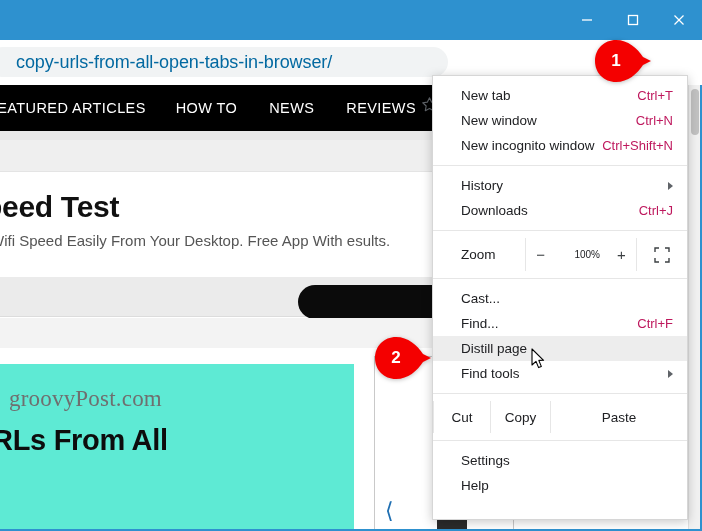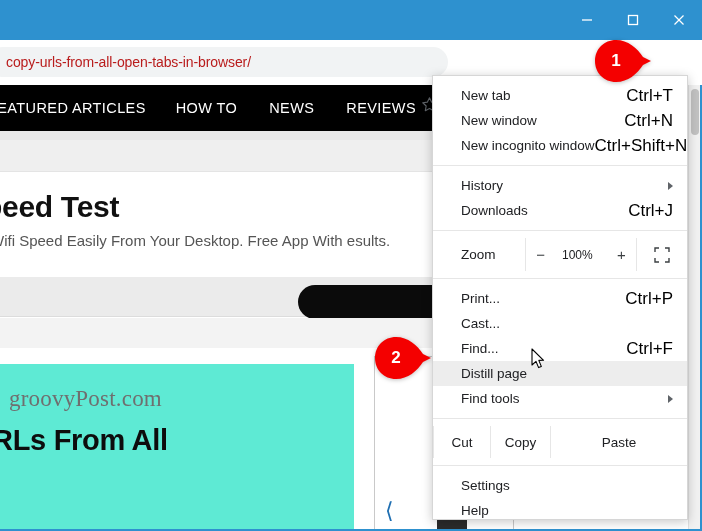--- a/index.html
+++ b/index.html
@@ -40,23 +40,23 @@
     background: #ffffff;
   }
   .omnibox {
     position: absolute; top: 7px; left: -12px;
     width: 460px; height: 30px;
     background: #f1f3f4;
     border-radius: 15px;
     display: flex; align-items: center;
   }
   .omnibox-text {
-    margin-left: 18px;
-    font-size: 14px;
-    color: #b91c1c;
+    margin-left: 28px;
+    font-size: 18px;
+    color: #0369a1;
     white-space: nowrap;
     letter-spacing: -0.1px;
   }
   .star {
     position: absolute; top: 52px; left: 417px;
     width: 24px; height: 24px;
     display: flex; align-items: center; justify-content: center;
   }
   .ext-icons {
     position: absolute; top: 50px; left: 455px;
@@ -219,21 +219,21 @@
   }
   .mi {
     position: relative;
     height: 24px;
     display: flex; align-items: center;
     padding: 0 14px 0 28px;
     white-space: nowrap;
   }
   .mi.tall { height: 25px; }
   .mi .lbl { flex: 1; }
-  .mi .accel { color: #000000; font-size: 17px; }
+  .mi .accel { color: #be185d; font-size: 13px; }
   .mi .arrow {
     width: 0; height: 0;
     border-left: 5px solid #5f6368;
     border-top: 4px solid transparent;
     border-bottom: 4px solid transparent;
     margin-left: 8px;
   }
   .mi.hl { background: #ededed; }
   .sep { height: 1px; background: #e6e6e6; margin: 7px 0; }
 
@@ -245,21 +245,21 @@
     flex: 0 0 92px;
     display: flex; align-items: center; padding-left: 28px;
   }
   .zoomrow .zctrl {
     flex: 0 0 112px;
     display: flex; align-items: center; justify-content: center; gap: 17px;
     border-left: 1px solid #e6e6e6;
     border-right: 1px solid #e6e6e6;
   }
   .zoomrow .zbtn { color: #3c4043; font-size: 15px; line-height: 1; }
-  .zoomrow .zval { font-size: 12px; min-width: 38px; text-align: left; }
+  .zoomrow .zval { font-size: 10px; min-width: 38px; text-align: right; }
   .zoomrow .zfull {
     flex: 1;
     display: flex; align-items: center; justify-content: center;
   }
 
   .editrow { display: flex; align-items: stretch; height: 32px; }
   .editrow .ecell {
     display: flex; align-items: center; justify-content: center;
     font-size: 13.5px;
   }
@@ -446,24 +446,20 @@
       <div class="zfull">
         <svg width="16" height="16" viewBox="0 0 16 16">
           <path d="M1 5 V1 H5 M11 1 H15 V5 M15 11 V15 H11 M5 15 H1 V11" fill="none" stroke="#3c4043" stroke-width="1.4"></path>
         </svg>
       </div>
     </div>
 
     <div class="sep"></div>
 
     <div class="mi tall">
-      <span class="lbl">Print...</span>
-      <span class="accel">Ctrl+P</span>
-    </div>
-    <div class="mi tall">
       <span class="lbl">Cast...</span>
     </div>
     <div class="mi tall">
       <span class="lbl">Find...</span>
       <span class="accel">Ctrl+F</span>
     </div>
     <div class="mi tall hl">
       <span class="lbl">Distill page</span>
     </div>
     <div class="mi tall">

